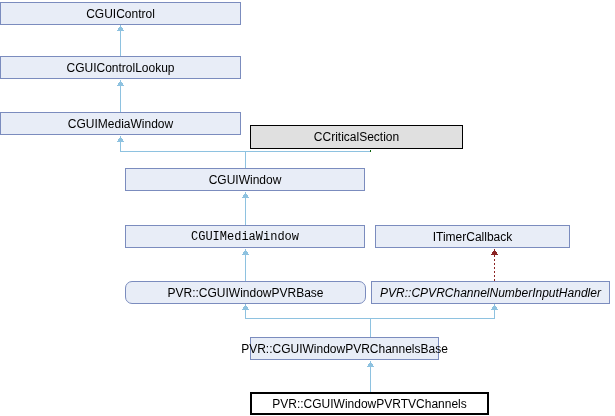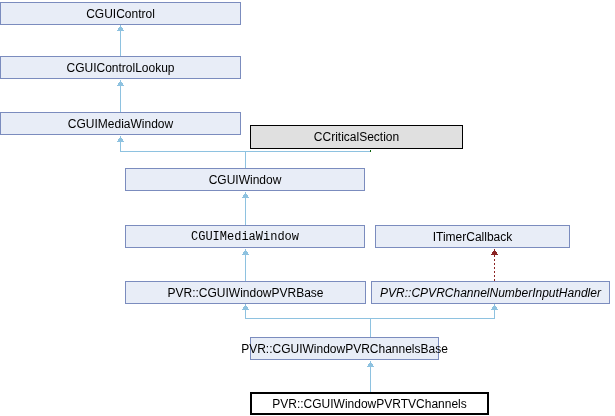--- a/index.html
+++ b/index.html
@@ -109,21 +109,21 @@
   <div class="node" style="left:0px; top:112px; width:241px; height:23px;">CGUIMediaWindow</div>
 
   <div class="node external" style="left:250px; top:112px; width:213px; height:24px;margin-top:13px;">CCriticalSection</div>
 
   <div class="node" style="left:125px; top:168px; width:240px; height:23px;">CGUIWindow</div>
 
   <div class="node" style="left:125px; top:225px; width:240px; height:23px;font-family:Liberation Mono, monospace;">CGUIMediaWindow</div>
 
   <div class="node" style="left:375px; top:225px; width:195px; height:23px;">ITimerCallback</div>
 
-  <div class="node" style="left:125px; top:281px; width:241px; height:23px;">PVR::CGUIWindowPVRBase</div>
+  <div class="node" style="left:125px; top:281px; width:241px; height:23px;border-radius:7px;">PVR::CGUIWindowPVRBase</div>
 
   <div class="node" style="left:371px; top:281px; width:239px; height:23px;font-style:italic;">PVR::CPVRChannelNumberInputHandler</div>
 
   <div class="node" style="left:250px; top:337px; width:189px; height:23px;">PVR::CGUIWindowPVRChannelsBase</div>
 
   <div class="node current" style="left:250px; top:392px; width:239px; height:23px;">PVR::CGUIWindowPVRTVChannels</div>
 
 </div>
 
 </body></html>

